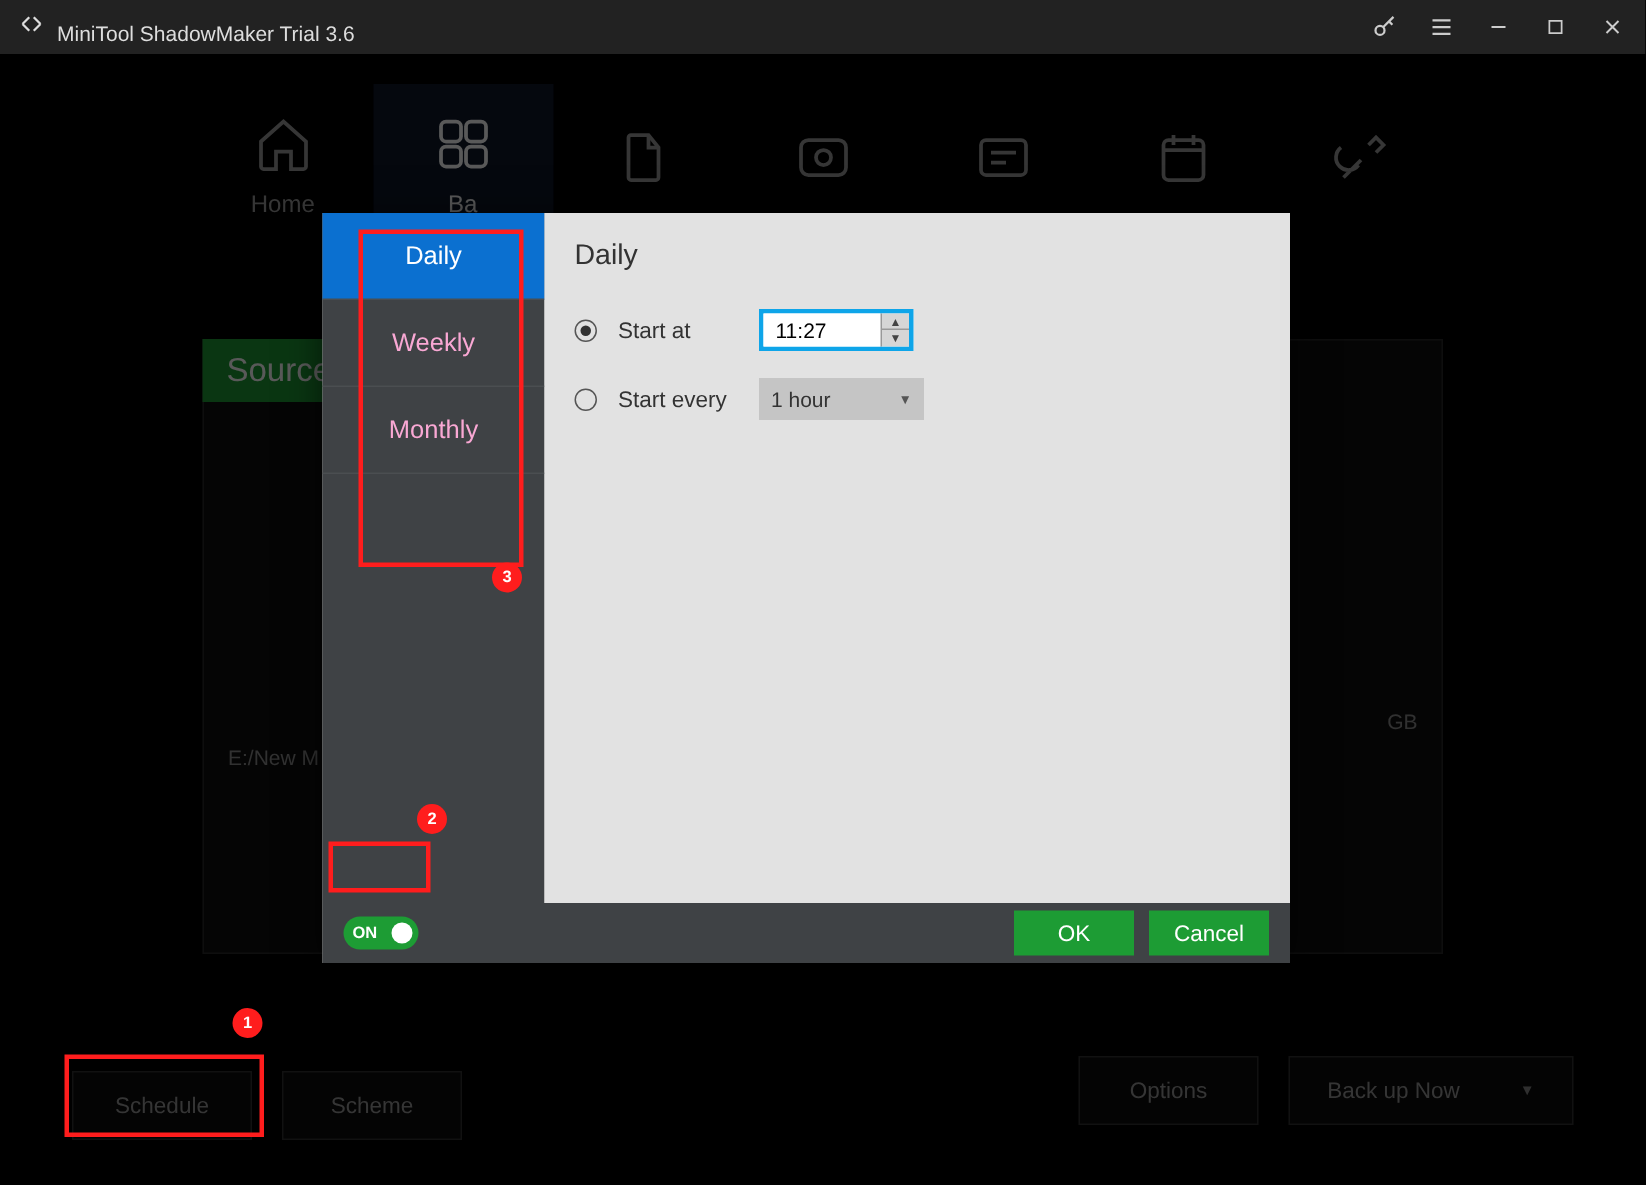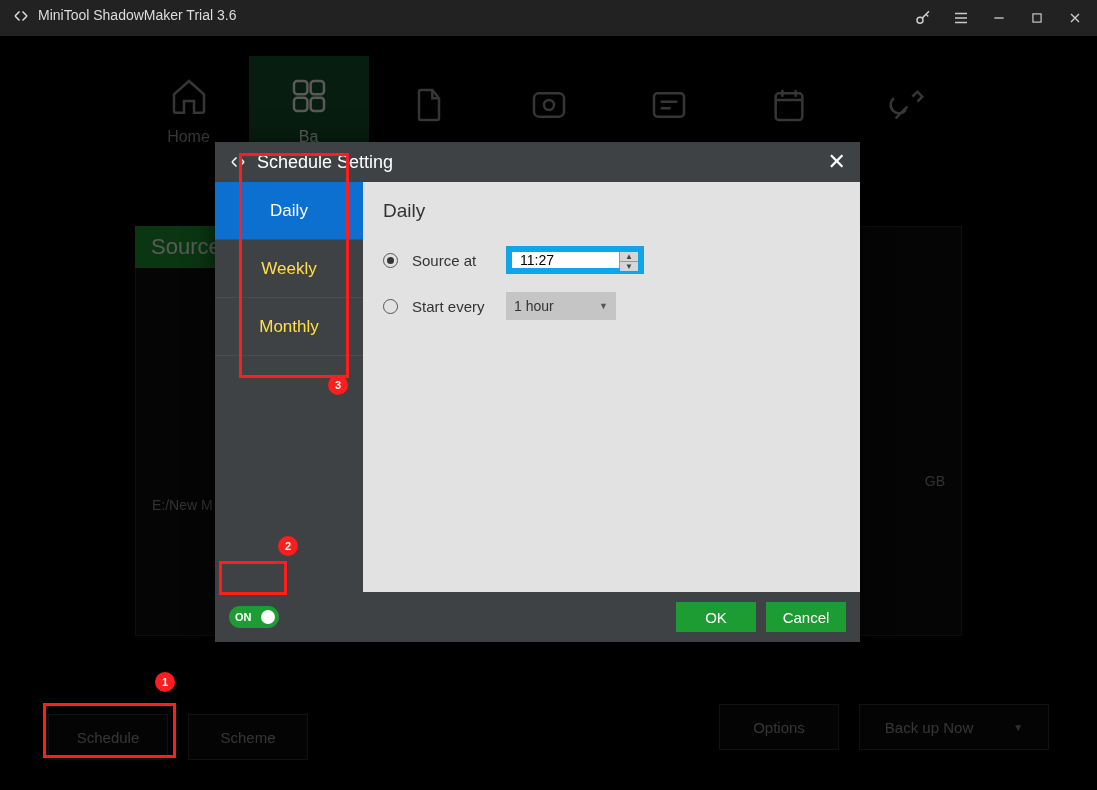--- a/index.html
+++ b/index.html
@@ -1,33 +1,33 @@
 <!DOCTYPE html>
 <html><head>
 <meta charset="utf-8">
 <style>
   * { box-sizing: border-box; margin: 0; padding: 0; font-family: "Segoe UI", Arial, sans-serif; }
   body { width: 1097px; height: 790px; background: #000; overflow: hidden; position: relative; }
 
   
   .titlebar { height: 36px; background: #222; display: flex; align-items: center; justify-content: space-between; padding: 0 12px; }
-  .titlebar-left { display: flex; align-items: flex-start; gap: 8px; }
+  .titlebar-left { display: flex; align-items: flex-end; gap: 8px; }
   .titlebar-logo svg { width: 18px; height: 18px; }
   .titlebar-title { color: #ddd; font-size: 14px; }
   .titlebar-right { display: flex; align-items: center; gap: 18px; }
   .titlebar-right .win-icon { color: #ccc; cursor: pointer; display:flex; align-items:center; justify-content:center; width:20px; height:20px; }
 
   
   .app-body { position: relative; width: 100%; height: calc(100% - 36px); }
   .dim-layer { position:absolute; inset:0; opacity: 0.35; }
 
   
   .nav-tabs { display:flex; justify-content:center; gap:0; padding-top:20px; }
   .nav-tab { width:120px; height:110px; display:flex; flex-direction:column; align-items:center; justify-content:center; gap:12px; color:#9a9a9a; }
-  .nav-tab.active { background:#14532d; color:#fff;text-decoration:underline; }
+  .nav-tab.active { background:#0f172a; color:#fff;text-decoration:underline; }
   .nav-tab .nav-icon { width:40px; height:40px; display:flex; align-items:center; justify-content:center; }
   .nav-tab .nav-icon svg { width:40px; height:40px; }
   .nav-tab-label { font-size:16px; }
 
   
   .panels { display:flex; gap:210px; padding: 60px 135px 0 135px; }
   .panel { width:320px; height:410px; background:#111; border:1px solid #2a2a2a; position:relative; }
   .panel-header { background:#1d9c34; color:#fff; font-size:22px; padding:8px 16px; margin:-1px; }
   .panel-body { padding:16px; color:#aaa; font-size:14px; display:flex; flex-direction:column; height:calc(100% - 46px); }
   .panel-body .spacer { flex:1; }
@@ -49,38 +49,38 @@
 
   
   .modal { position:absolute; left:215px; top:106px; width:645px; height:500px; background:#e2e2e2; box-shadow:0 4px 24px rgba(0,0,0,.6); display:flex; flex-direction:column; }
   .modal-title { height:40px; background:#3f4245; display:flex; align-items:center; padding:0 14px; color:#fff; }
   .modal-title .t-icon { width:18px; height:18px; margin-right:10px; display:flex; align-items:center; justify-content:center; }
   .modal-title .t-text { font-size:18px; font-weight:500; flex:1; }
   .modal-title .close { font-size:22px; cursor:pointer; color:#fff; }
 
   .modal-body { flex:1; display:flex; }
   .modal-sidebar { width:148px; background:#3f4245; display:flex; flex-direction:column; }
-  .sb-item { height:58px; display:flex; align-items:center; justify-content:center; color:#fde047; font-size:17px; border-bottom:1px solid #4b4e51; cursor:pointer; }
+  .sb-item { height:58px; display:flex; align-items:center; justify-content:center; color:#f9a8d4; font-size:17px; border-bottom:1px solid #4b4e51; cursor:pointer; }
   .sb-item.active { background:#0b70d0; color:#fff; }
 
   .modal-content { flex:1; background:#e2e2e2; padding:18px 20px; }
   .mc-title { font-size:19px; color:#333; margin-bottom:24px; }
   .radio-row { display:flex; align-items:center; gap:14px; margin-bottom:18px; font-size:15px; color:#333; }
   .radio { width:15px; height:15px; border-radius:50%; border:1.5px solid #555; display:inline-flex; align-items:center; justify-content:center; cursor:pointer; }
   .radio.selected::after { content:""; width:7px; height:7px; border-radius:50%; background:#333; }
   .radio-label { width:80px; }
-  .spinner { display:flex; border:6px solid #0ea5e9; background:#fff; height:28px;gap:29px; }
+  .spinner { display:flex; border:3px solid #0ea5e9; background:#fff; height:28px; }
   .spinner input { border:none; width:78px; padding:0 8px; font-size:14px; outline:none; background:#fff; }
   .spinner-btns { display:flex; flex-direction:column; border-left:1px solid #999; }
   .spinner-btns .sp { width:18px; height:13px; background:#d6d6d6; display:flex; align-items:center; justify-content:center; font-size:8px; color:#444; cursor:pointer; }
   .spinner-btns .sp:first-child { border-bottom:1px solid #999; }
   .select { width:110px; height:28px; background:#c5c5c5; display:flex; align-items:center; padding:0 8px; font-size:14px; color:#333; position:relative; cursor:pointer; }
   .select .sel-caret { margin-left:auto; font-size:9px; color:#555; }
 
-  .modal-footer { height:50px; background:#3f4245; display:flex; align-items:center; padding:0 14px; gap:10px; }
+  .modal-footer { height:40px; background:#3f4245; display:flex; align-items:center; padding:0 14px; gap:10px; }
   .toggle { width:50px; height:22px; border-radius:11px; background:#1d9c34; display:flex; align-items:center; padding:0 4px; gap:4px; cursor:pointer; position:relative; }
   .toggle-label { color:#fff; font-size:11px; font-weight:bold; margin-left:2px; }
   .toggle-knob { width:14px; height:14px; border-radius:50%; background:#fff; margin-left:auto; }
   .modal-footer .spacer { flex:1; }
   .mbtn { width:80px; height:30px; background:#1d9c34; color:#fff; display:flex; align-items:center; justify-content:center; font-size:15px; cursor:pointer; }
 
 </style>
 </head>
 <body>
 
@@ -218,41 +218,32 @@
         <div class="btn btn-lg">Options</div>
         <div class="btn btn-dropdown">
           <span>Back up Now</span>
           <span class="caret">▼</span>
         </div>
       </div>
     </div>
   </div>
 
   <div class="modal">
-    <div class="modal-title">
-      <span class="t-icon">
-          <svg viewBox="0 0 24 24" fill="none" stroke="#fff" stroke-width="2">
-            <path d="M4 12l6-6M4 12l6 6M20 12l-6-6M20 12l-6 6"></path>
-          </svg>
-        </span>
-      <span class="t-text">Schedule Setting</span>
-      <span class="close">✕</span>
-    </div>
     <div class="modal-body">
       <div class="modal-sidebar">
         <div class="sb-item active">Daily</div>
         <div class="sb-item">Weekly</div>
         <div class="sb-item">Monthly</div>
       </div>
       <div class="modal-content">
         <div class="mc-title">Daily</div>
 
         <div class="radio-row">
           <span class="radio selected"></span>
-          <span class="radio-label">Source at</span>
+          <span class="radio-label">Start at</span>
           <div class="spinner">
             <input type="text" value="11:27" style="">
             <div class="spinner-btns">
               <div class="sp">▲</div>
               <div class="sp">▼</div>
             </div>
           </div>
         </div>
 
         <div class="radio-row">

